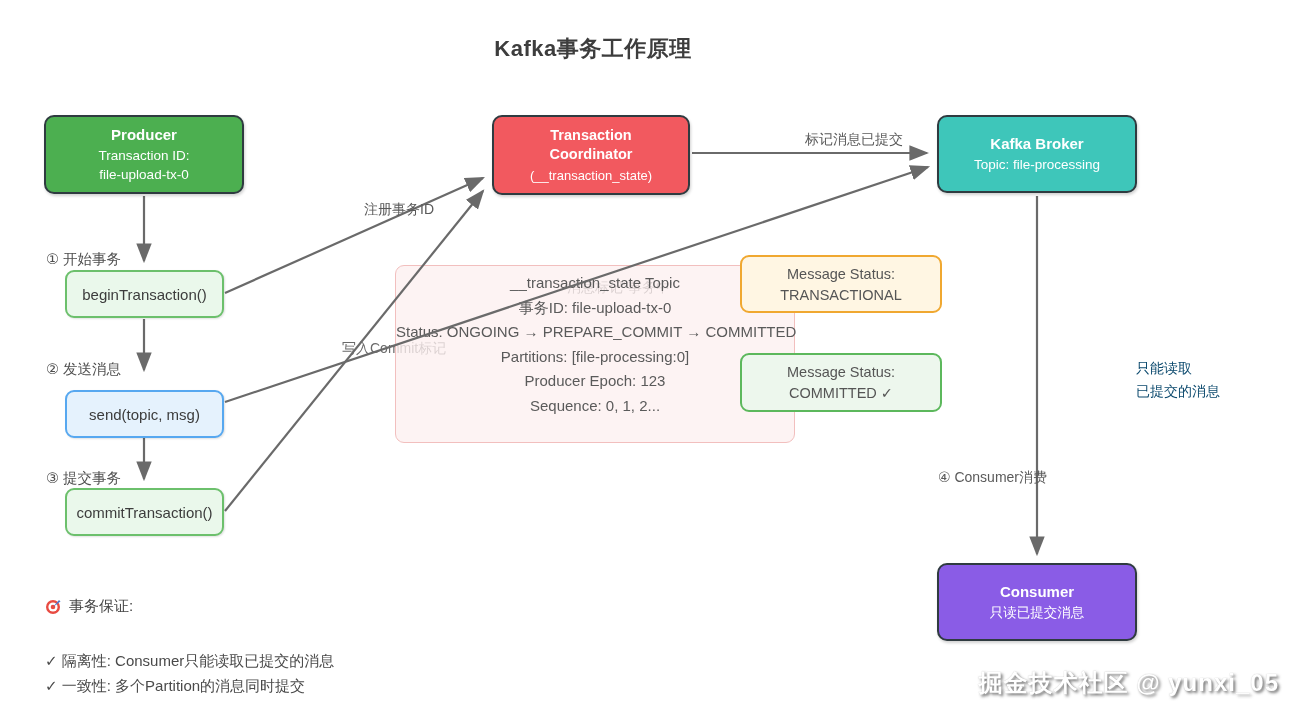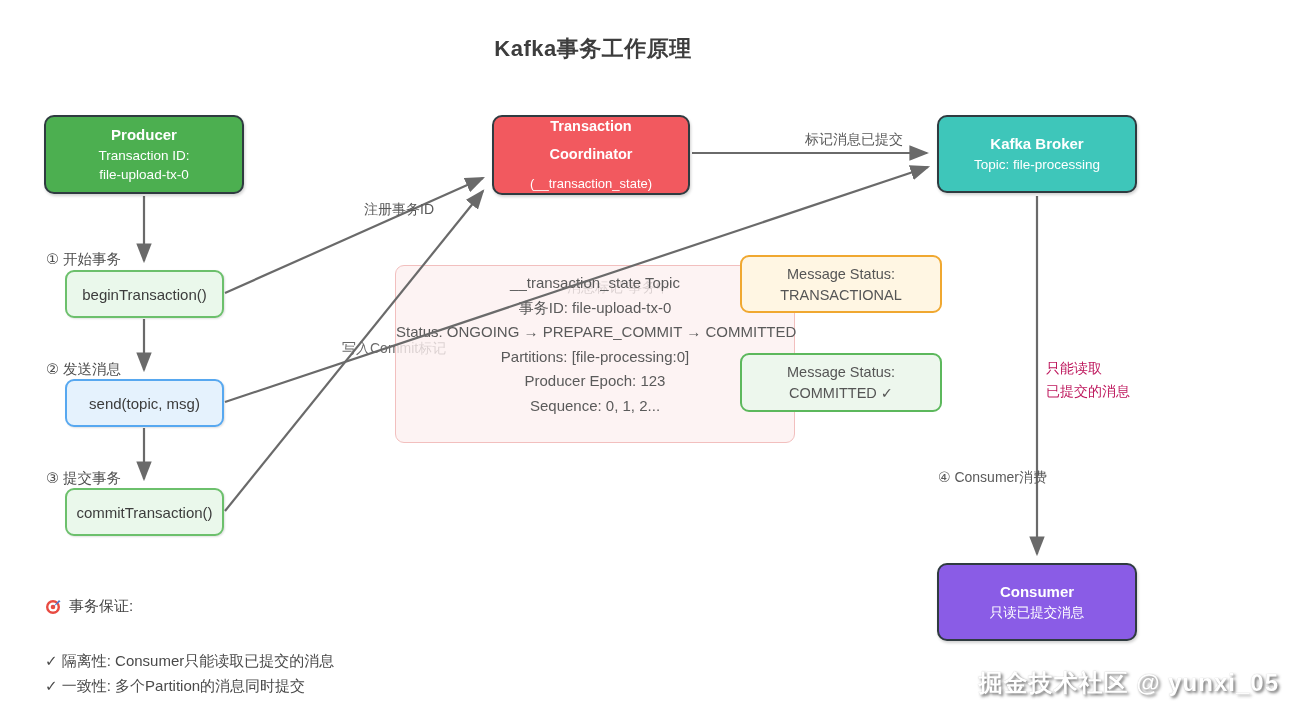--- a/index.html
+++ b/index.html
@@ -8,53 +8,53 @@
 
   .abs { position:absolute; }
 
   #title { top:34px; left:0; width:1186px; text-align:center; font-size:22px; font-weight:bold; color:#3d3d3d; letter-spacing:.5px; }
 
   
   .node { border:2.5px solid var(--node-border); border-radius:10px; color:#fff; display:flex; flex-direction:column; align-items:center; justify-content:center; text-align:center; line-height:1.35; box-shadow:1px 2px 3px rgba(0,0,0,.18); }
   .node .nm { font-size:15px; font-weight:bold; }
   .node .dt { font-size:13.5px; margin-top:2px; }
   #producer   { left:44px;  top:115px; width:200px; height:79px; background:var(--producer); }
-  #coordinator{ left:492px; top:115px; width:198px; height:80px; background:var(--coordinator);justify-content:space-between; }
+  #coordinator{ left:492px; top:115px; width:198px; height:80px; background:var(--coordinator); }
   #broker     { left:937px; top:115px; width:200px; height:78px; background:var(--broker); }
   #consumer   { left:937px; top:563px; width:200px; height:78px; background:var(--consumer); }
   #coordinator .nm { font-size:14.5px; }
   #coordinator .dt { font-size:13px; }
 
   
   .step-box { width:159px; height:48px; border-radius:9px; display:flex; align-items:center; justify-content:center; font-size:15px; color:#3c3c3c; box-shadow:1px 1px 2px rgba(0,0,0,.12); }
   .green-step { background:var(--step-green-bg); border:2px solid var(--step-green-border);text-align:right; }
   .blue-step  { background:var(--step-blue-bg);  border:2px solid var(--step-blue-border); }
   #begin-box  { left:65px; top:270px; }
-  #send-box   { left:65px; top:379px; }
+  #send-box   { left:65px; top:390px; }
   #commit-box { left:65px; top:488px; }
 
   .step-label { font-size:14.5px; color:#4f4f4f; }
   #step1-label { left:46px; top:250px; }
   #step2-label { left:46px; top:360px; }
   #step3-label { left:46px; top:469px; }
 
   
   #state-box { left:395px; top:265px; width:400px; height:178px; background:var(--state-bg); border:1.5px solid var(--state-border); border-radius:9px; text-align:center; padding-top:5px; z-index:2; }
   #state-box div { font-size:15px; color:#5a5a5a; line-height:24.6px; white-space:nowrap; }
 
   
   .under-label { z-index:1; font-size:14px; color:#6a6a6a; white-space:nowrap; }
   #lbl-write-commit { left:342px; top:340px; }
   #lbl-mark-in-tx   { left:567px; top:279px; }
 
   .edge-label { font-size:14px; color:#5a5a5a; white-space:nowrap; z-index:4; }
   #lbl-register   { left:340px; top:201px;margin-left:24px; }
   #lbl-mark-comm  { left:805px; top:131px; }
   #lbl-consume    { left:938px; top:469px; }
-  #note-read-only { left:1046px; top:357px; line-height:23px; font-size:14px; color:#be185d; z-index:4; }
+  #note-read-only { left:1136px; top:357px; line-height:23px; font-size:14px; color:#0c4a6e; z-index:4; }
 
   
   .status-box { width:202px; border-radius:9px; text-align:center; padding:7px 0 8px; z-index:4; line-height:21px; font-size:14.5px; color:#555; }
   #status-transactional { left:740px; top:255px; height:58px; background:var(--orange-bg); border:2px solid var(--orange-border); }
   #status-committed     { left:740px; top:353px; height:59px; background:var(--green-bg);  border:2px solid var(--green-border); }
 
   
   #arrows { left:0; top:0; width:1297px; height:719px; z-index:3; pointer-events:none; }
 
   

